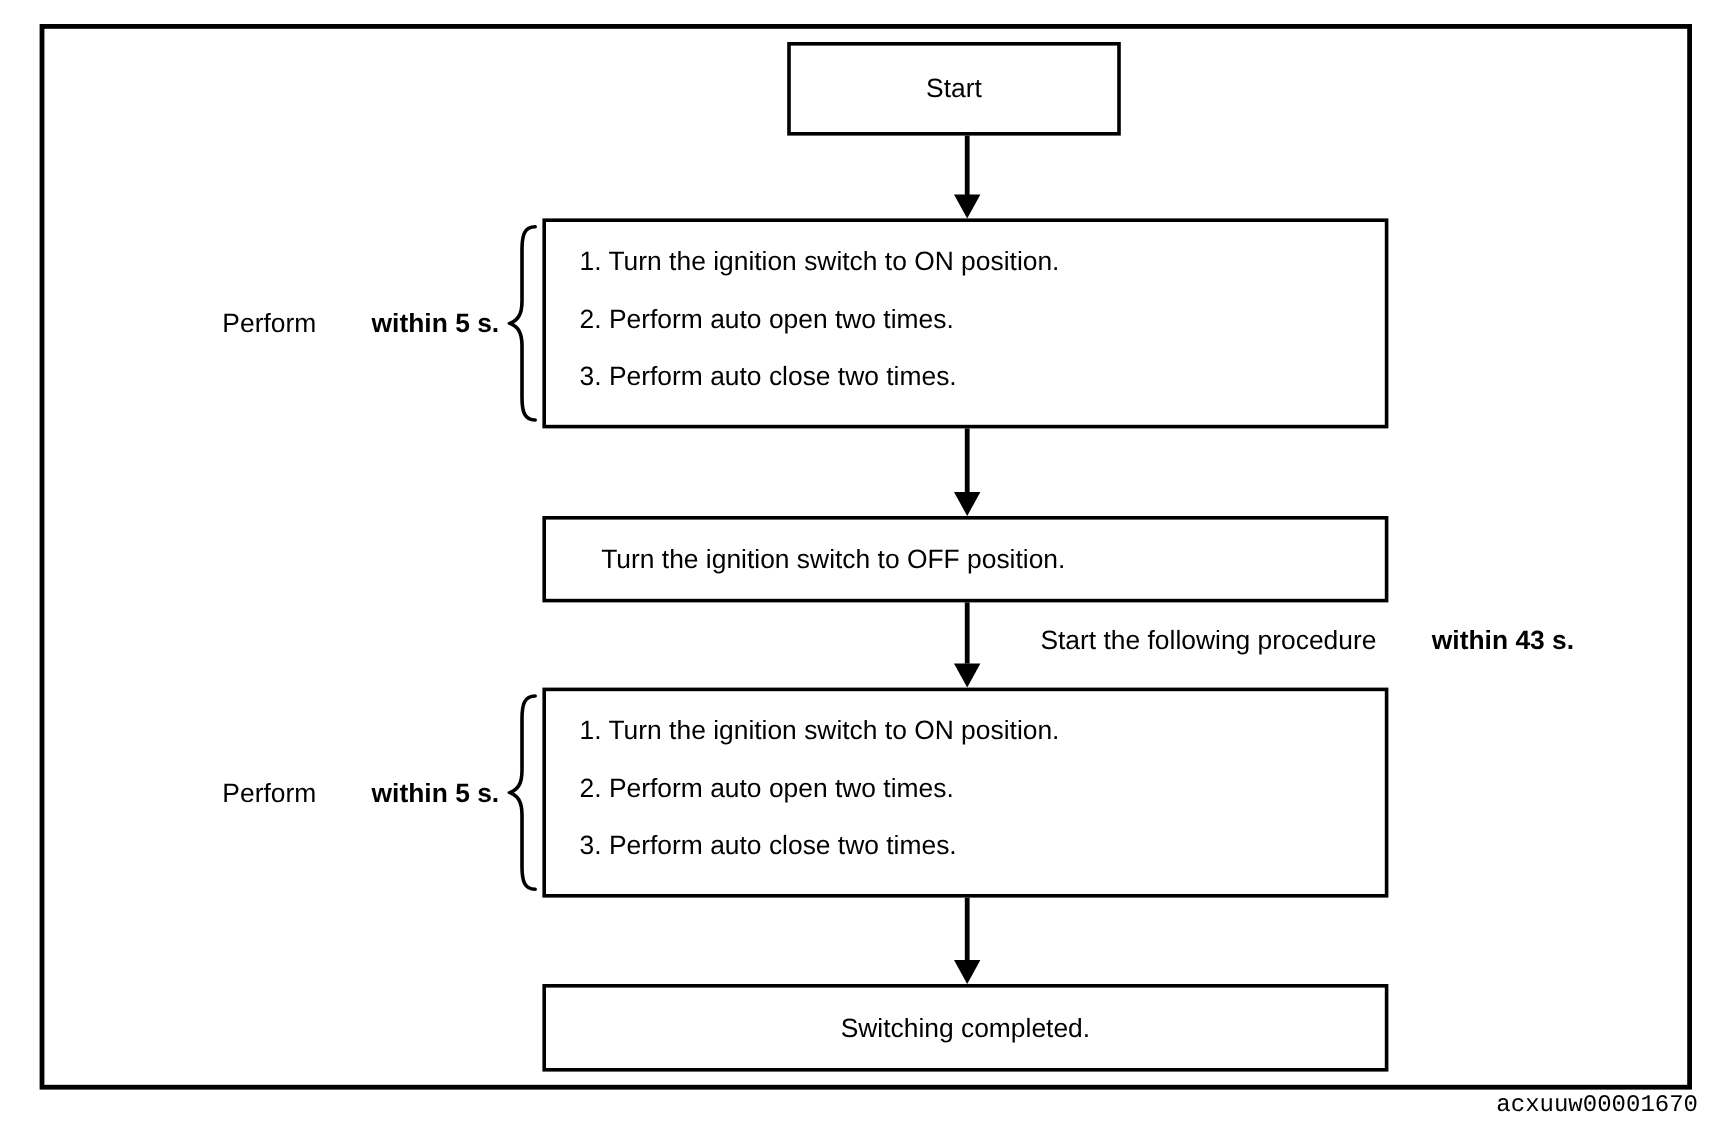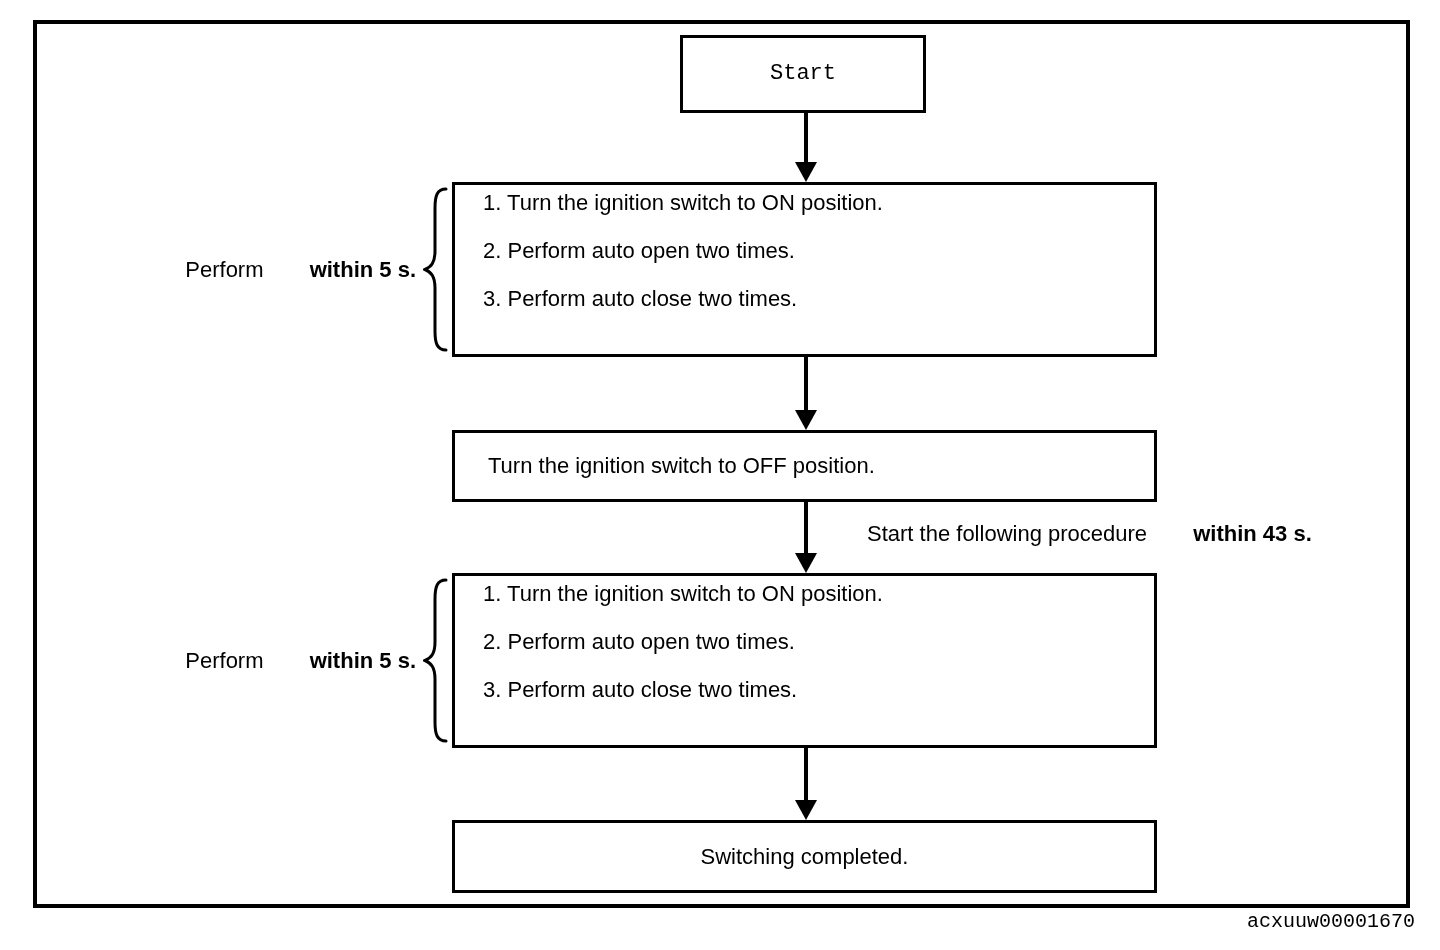--- a/index.html
+++ b/index.html
@@ -13,22 +13,22 @@
   }
   .frame {
     position:absolute; left:33px; top:20px; width:1377px; height:888px;
     border:4px solid #000; background:#fff;
   }
   .node {
     position:absolute; border:3px solid #000; background:#fff;
     font-size:22px; line-height:26px;
   }
   .node.centered { display:flex; align-items:center; justify-content:center; }
-  .node.leftpad { display:flex; align-items:center; padding-left:33px; }
-  .steps { padding:5px 10px 0 28px; }
+  .node.leftpad { display:flex; align-items:center; padding-left:46px; }
+  .steps { padding:20px 10px 0 28px; }
   .steps .step { margin-bottom:22px; font-size:22px; line-height:26px; }
   .vline { position:absolute; width:4px; background:#000; }
   .ahead {
     position:absolute; width:0; height:0;
     border-left:11px solid transparent; border-right:11px solid transparent;
     border-top:20px solid #000;
   }
   .side-label {
     position:absolute; font-size:22px; line-height:27px;
     text-align:right; white-space:nowrap;
@@ -41,21 +41,21 @@
   .fig-code {
     position:absolute; top:910px; left:1160px; width:255px;
     text-align:right; font-size:20px; letter-spacing:0px;font-family:Liberation Mono, monospace;
   }
 </style>
 </head>
 <body>
 
 <div class="frame"></div>
 
-<div class="node centered" style="left:680px; top:35px; width:246px; height:78px;font-family:Liberation Mono, monospace;">
+<div class="node centered" style="left:656px; top:35px; width:278px; height:78px;">
   <span>Start</span>
 </div>
 
 <div class="vline" style="left:804px; top:113px; height:50px;"></div>
 <div class="ahead" style="left:795px; top:162px;"></div>
 
 <div class="node" style="left:452px; top:182px; width:705px; height:175px;">
   <div class="steps">
     <div class="step">1. Turn the ignition switch to ON position.</div>
     <div class="step">2. Perform auto open two times.</div>

